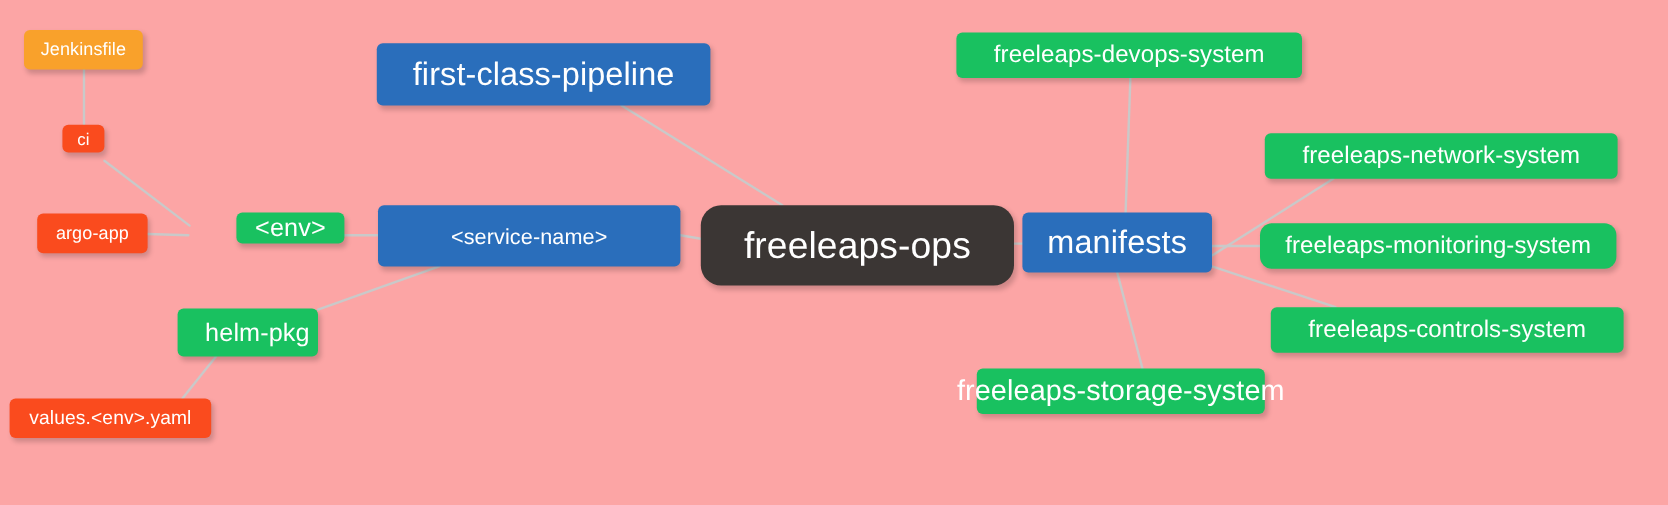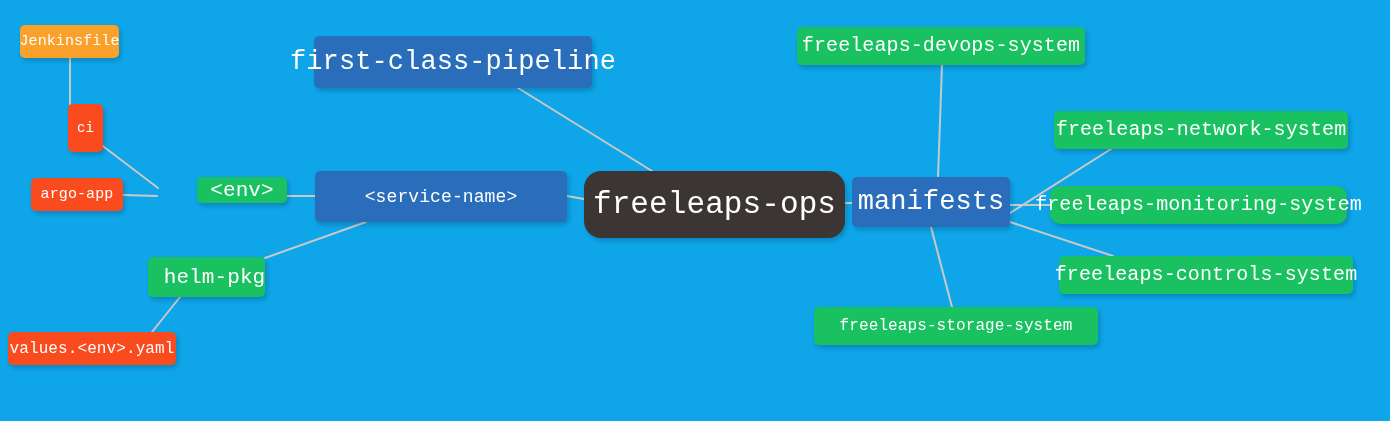--- a/index.html
+++ b/index.html
@@ -9,23 +9,22 @@
     background: #ffffff;
   }
   body {
     font-family: "Liberation Sans", sans-serif;
     -webkit-font-smoothing: antialiased;
   }
   #canvas {
     position: relative;
     width: 1390px;
     height: 421px;
-    background: #0ea5e9;
+    background: #fca5a5;
     overflow: hidden;
-    font-family: Liberation Mono, monospace;
   }
   #edges {
     position: absolute;
     left: 0;
     top: 0;
     width: 1390px;
     height: 421px;
     pointer-events: none;
   }
   .node {
@@ -65,28 +64,28 @@
       <line x1="518" y1="88" x2="652" y2="171" stroke="#c9c9c9" stroke-width="2" stroke-linecap="round"></line>
       <line x1="845" y1="203" x2="852" y2="203" stroke="#c9c9c9" stroke-width="2" stroke-linecap="round"></line>
       <line x1="938" y1="177" x2="942" y2="65" stroke="#c9c9c9" stroke-width="2" stroke-linecap="round"></line>
       <line x1="1010" y1="213" x2="1111" y2="149" stroke="#c9c9c9" stroke-width="2" stroke-linecap="round"></line>
       <line x1="1010" y1="205" x2="1050" y2="205" stroke="#c9c9c9" stroke-width="2" stroke-linecap="round"></line>
       <line x1="1010" y1="222" x2="1113" y2="256" stroke="#c9c9c9" stroke-width="2" stroke-linecap="round"></line>
       <line x1="931" y1="227" x2="952" y2="307" stroke="#c9c9c9" stroke-width="2" stroke-linecap="round"></line>
     </svg>
   <div id="nodes">
       <div class="node orange" style="left: 20px; top: 25px; width: 99px; height: 33px; font-size: 15px;">Jenkinsfile</div>
-      <div class="node red" style="left: 68px; top: 104px; width: 35px; height: 48px; font-size: 14px;">ci</div>
+      <div class="node red" style="left: 52px; top: 104px; width: 35px; height: 23px; font-size: 14px;">ci</div>
       <div class="node red" style="left: 31px; top: 178px; width: 92px; height: 33px; font-size: 15px;">argo-app</div>
       <div class="node green" style="left: 157px; top: 177px; width: 90px; height: 26px; font-size: 21px; margin-left: 40px;">&lt;env&gt;</div>
       <div class="node green" style="left: 148px; top: 257px; width: 117px; height: 40px; font-size: 21px; padding-left: 28px;">helm-pkg</div>
       <div class="node red" style="left: 8px; top: 332px; width: 168px; height: 33px; font-size: 16px;">values.&lt;env&gt;.yaml</div>
       <div class="node blue" style="left: 314px; top: 36px; width: 278px; height: 52px; font-size: 27px; text-align: right;">first-class-pipeline</div>
       <div class="node blue" style="left: 315px; top: 171px; width: 252px; height: 51px; font-size: 18px;">&lt;service-name&gt;</div>
       <div class="node root" style="left: 584px; top: 171px; width: 261px; height: 67px; font-size: 31px;">freeleaps-ops</div>
       <div class="node blue" style="left: 852px; top: 177px; width: 158px; height: 50px; font-size: 27px;">manifests</div>
       <div class="node green" style="left: 797px; top: 27px; width: 288px; height: 38px; font-size: 20px;">freeleaps-devops-system</div>
       <div class="node green" style="left: 1054px; top: 111px; width: 294px; height: 38px; font-size: 20px;">freeleaps-network-system</div>
       <div class="node green" style="left: 1050px; top: 186px; width: 297px; height: 38px; font-size: 20px; border-radius: 10px;">freeleaps-monitoring-system</div>
       <div class="node green" style="left: 1059px; top: 256px; width: 294px; height: 38px; font-size: 20px;">freeleaps-controls-system</div>
-      <div class="node green" style="left: 814px; top: 307px; width: 284px; height: 38px; font-size: 16px;">freeleaps-storage-system</div>
+      <div class="node green" style="left: 814px; top: 307px; width: 240px; height: 38px; font-size: 24px;">freeleaps-storage-system</div>
     </div>
 </div>
 
 </body></html>

